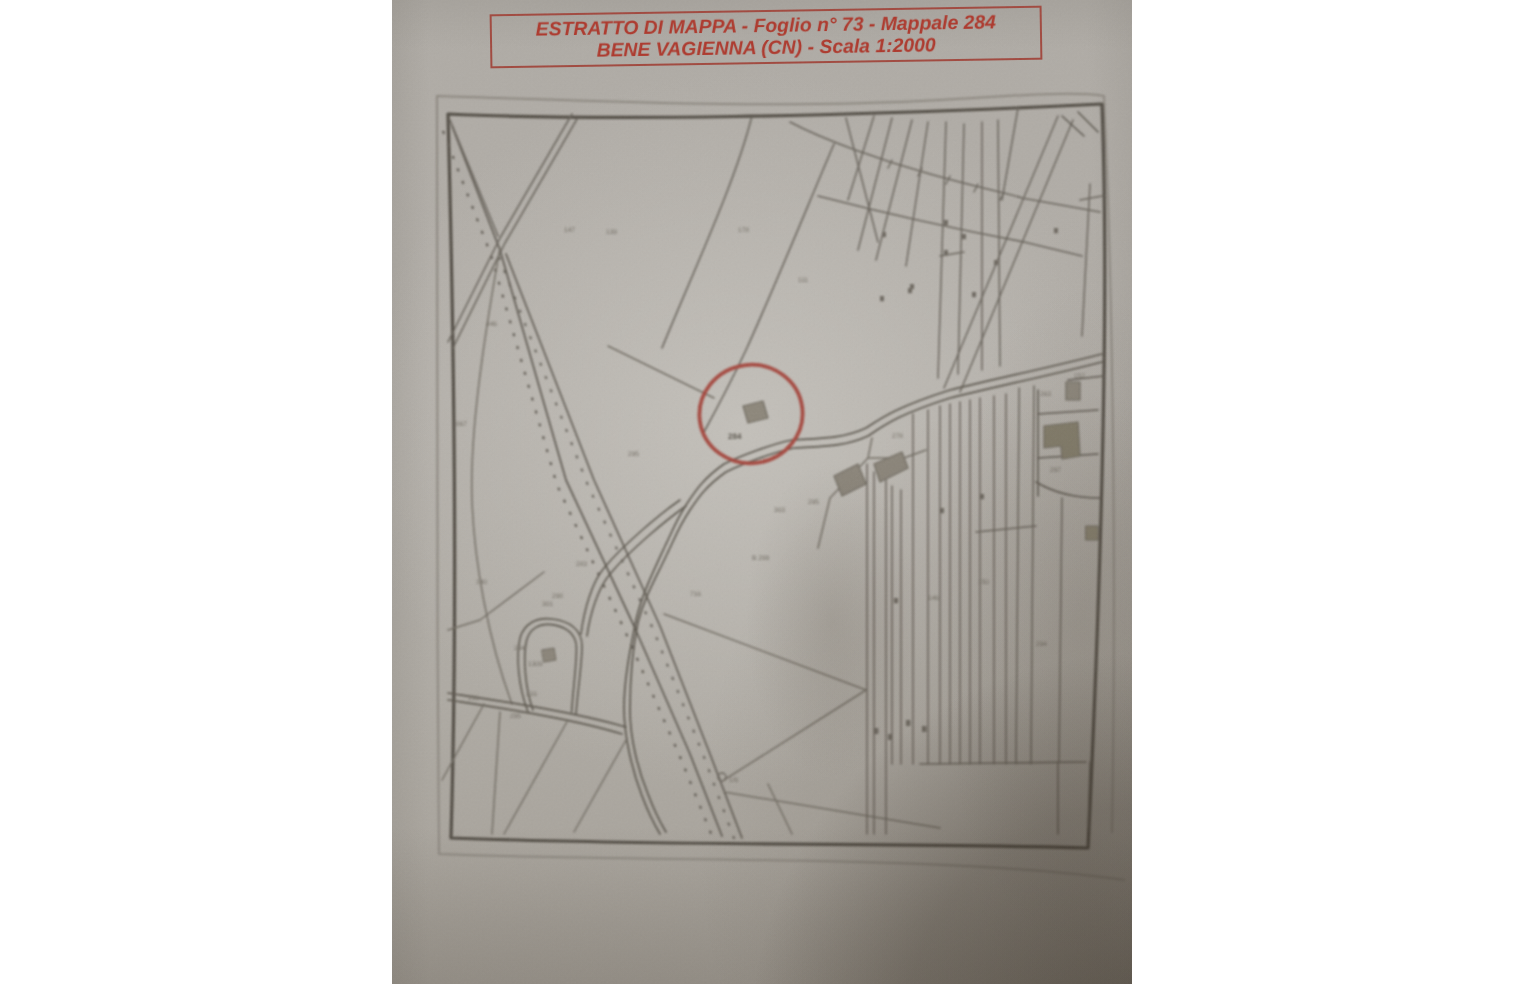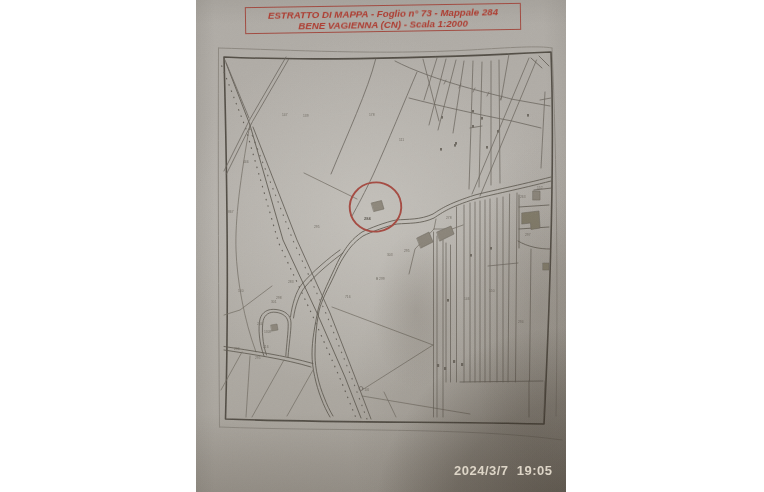--- a/index.html
+++ b/index.html
@@ -239,14 +239,13 @@
 <svg width="370" height="492" style="position:absolute;left:0;top:0;opacity:0.05;pointer-events:none">
   <filter id="nz">
         <feTurbulence type="fractalNoise" baseFrequency="0.9" numOctaves="2" stitchTiles="stitch"></feTurbulence>
         <feColorMatrix type="saturate" values="0"></feColorMatrix>
       </filter>
   <rect width="370" height="492" filter="url(#nz)"></rect>
 </svg>
 
 <div id="shadow"></div>
 
-<div id="stamp">2024/3/7&nbsp; 19:05</div>
 </div>
 
 </body></html>

